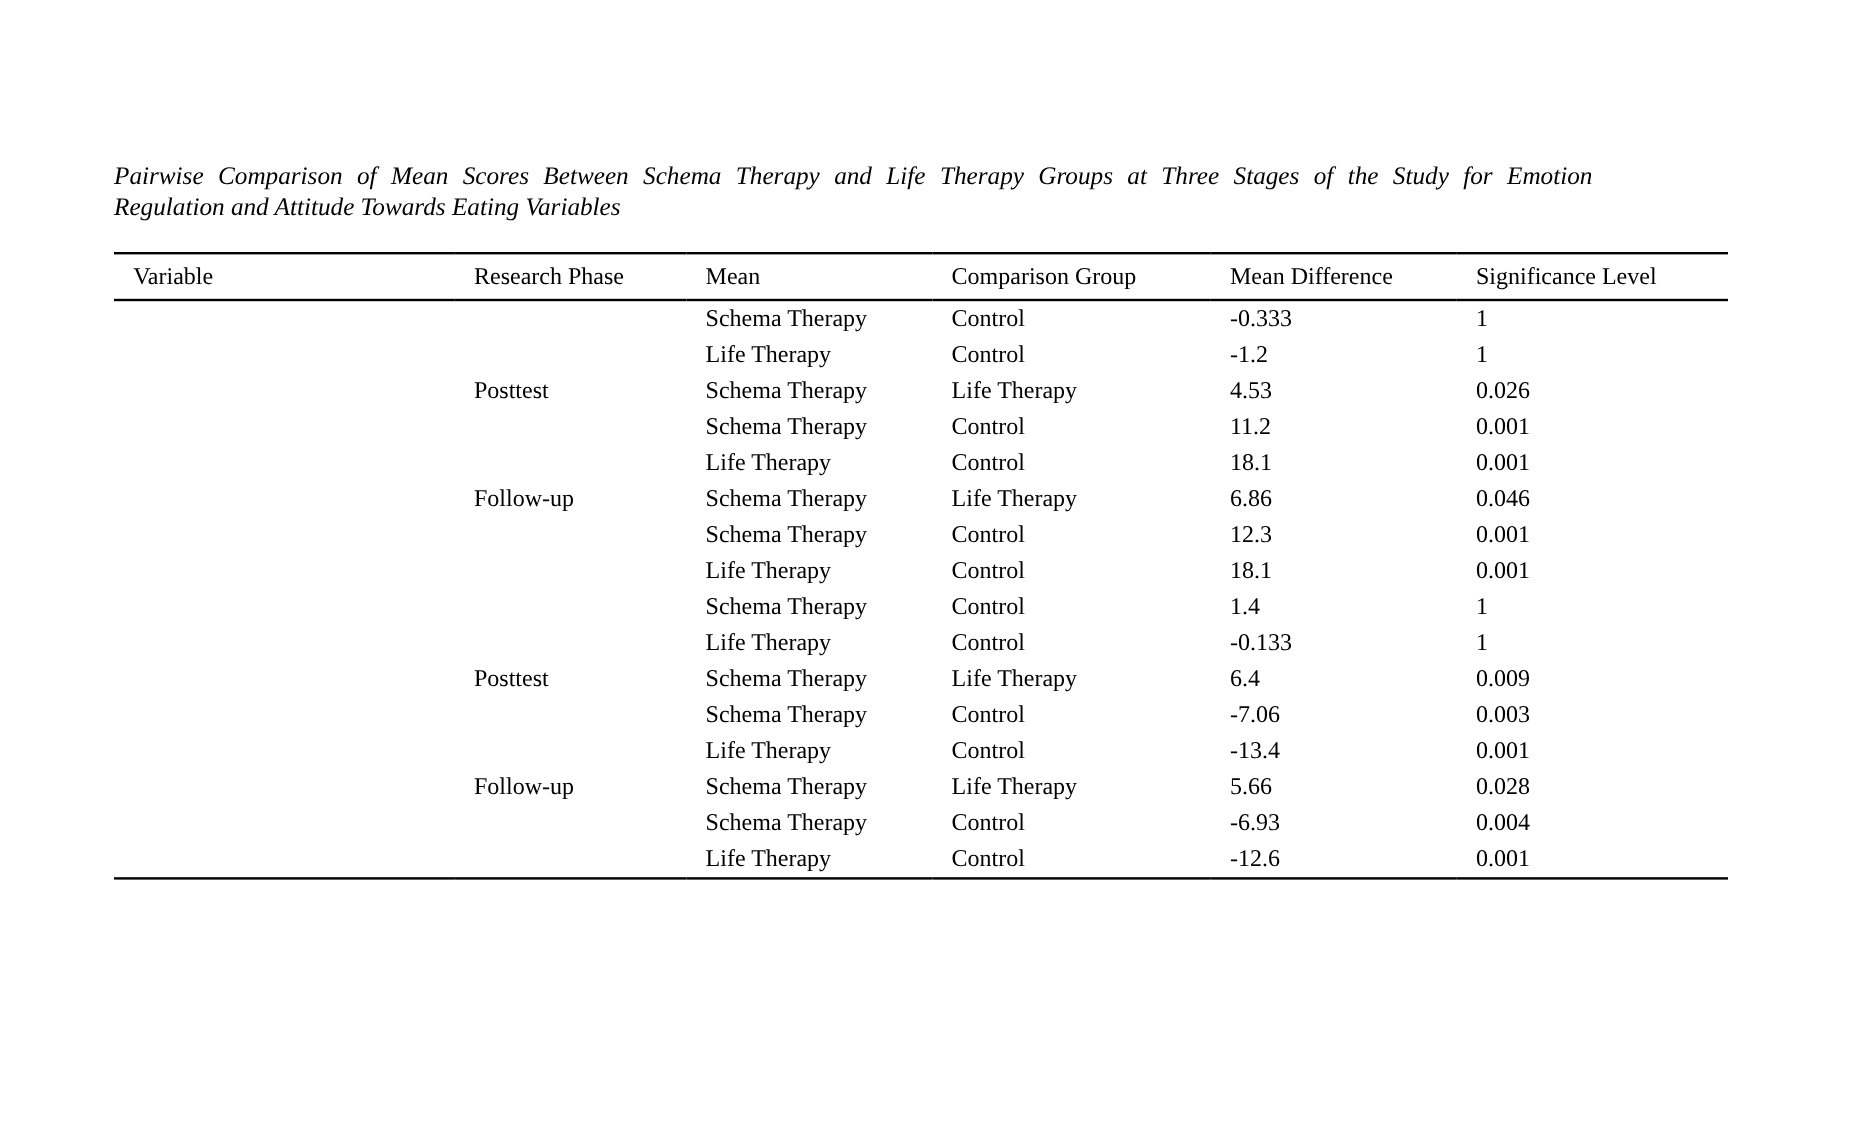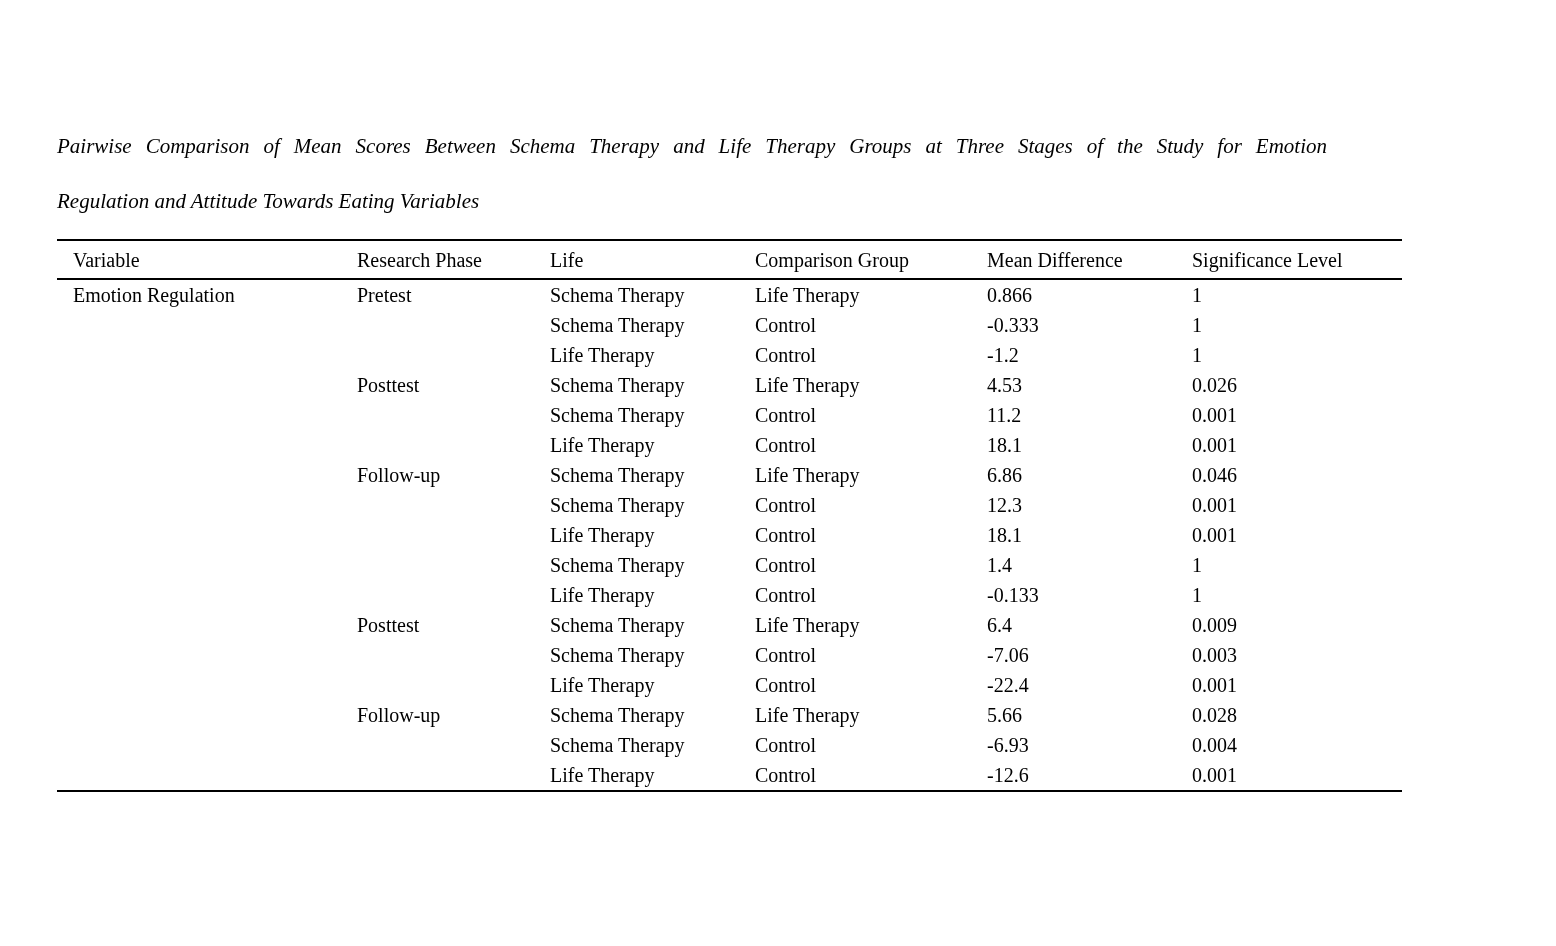--- a/index.html
+++ b/index.html
@@ -11,36 +11,35 @@
     width: 1556px;
     height: 946px;
     overflow: hidden;
     font-family: "Liberation Serif", serif;
     color: #000000;
   }
   .page {
     box-sizing: border-box;
     width: 1433px;
     height: 946px;
-    padding: 133px 106px 0 57px;
+    padding: 133px 106px 0 95px;
   }
   .paper-title {
     font-style: italic;
     font-size: 21px;
   }
   .title-line {
     line-height: 26px;
     white-space: normal;
   }
   .title-line.justify {
     text-align: justify;
     text-align-last: justify;
   }
   .title-line.second {
-    margin-top: 29px;
   }
   table.apa {
     border-collapse: collapse;
     table-layout: fixed;
     width: 1345px;
     margin-top: 25px;
     border-top: 2px solid #000000;
     border-bottom: 2px solid #000000;
   }
   table.apa thead th {
@@ -77,36 +76,28 @@
       <col style="width:193px">
       <col style="width:205px">
       <col style="width:232px">
       <col style="width:205px">
       <col style="width:226px">
     </colgroup>
     <thead>
       <tr>
         <th>Variable</th>
         <th>Research Phase</th>
-        <th>Life</th>
+        <th>Mean</th>
         <th>Comparison Group</th>
         <th>Mean Difference</th>
         <th>Significance Level</th>
       </tr>
     </thead>
     <tbody>
         <tr>
-          <td>Emotion Regulation</td>
-          <td>Pretest</td>
-          <td>Schema Therapy</td>
-          <td>Life Therapy</td>
-          <td>0.866</td>
-          <td>1</td>
-        </tr>
-        <tr>
           <td></td>
           <td></td>
           <td>Schema Therapy</td>
           <td>Control</td>
           <td>-0.333</td>
           <td>1</td>
         </tr>
         <tr>
           <td></td>
           <td></td>
@@ -193,21 +184,21 @@
           <td>Schema Therapy</td>
           <td>Control</td>
           <td>-7.06</td>
           <td>0.003</td>
         </tr>
         <tr>
           <td></td>
           <td></td>
           <td>Life Therapy</td>
           <td>Control</td>
-          <td>-22.4</td>
+          <td>-13.4</td>
           <td>0.001</td>
         </tr>
         <tr>
           <td></td>
           <td>Follow-up</td>
           <td>Schema Therapy</td>
           <td>Life Therapy</td>
           <td>5.66</td>
           <td>0.028</td>
         </tr>

